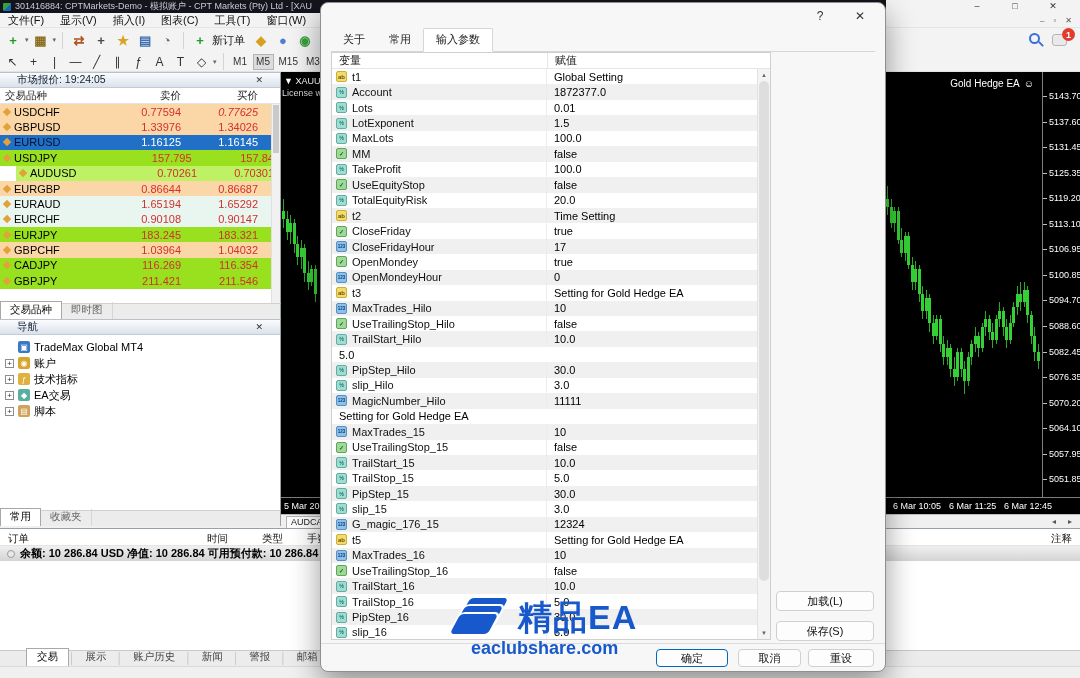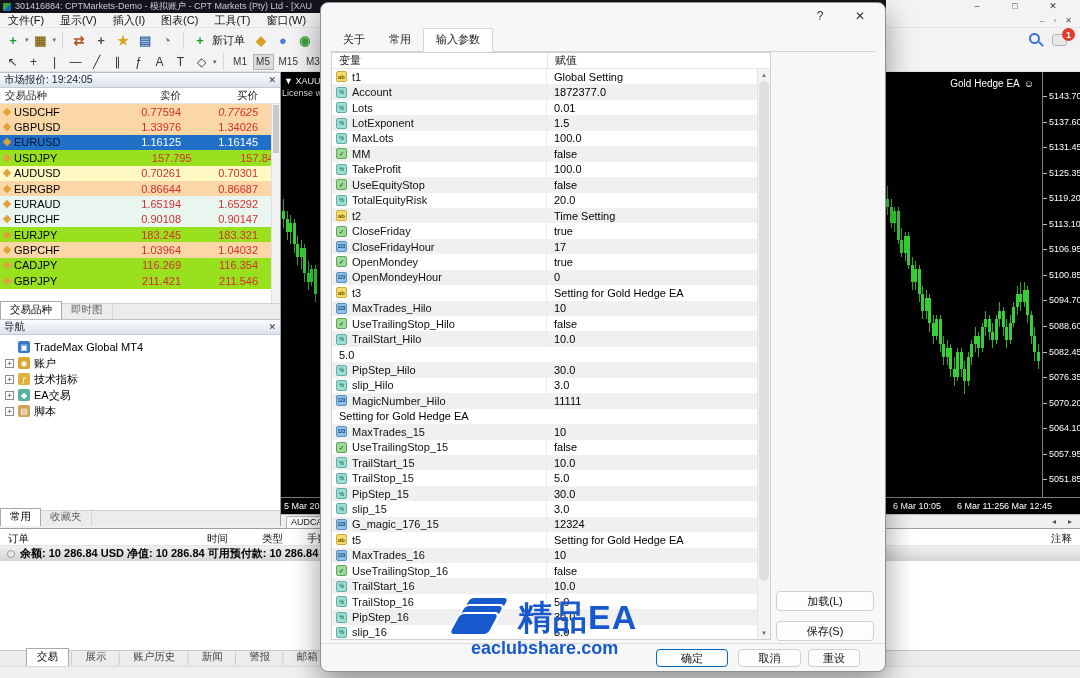--- a/index.html
+++ b/index.html
@@ -27,21 +27,21 @@
 .tsep{width:1px;height:17px;background:#d4d4d4;margin:0 5px}
 .tlabel{font-size:11px;color:#111;margin:0 5px 0 1px;white-space:nowrap}
 .tf-btn{min-width:21px;height:16px;padding:0 2px;display:flex;align-items:center;justify-content:center;font-size:10px;color:#333;border:1px solid transparent;margin:0 1px}
 .tf-btn.active{background:#dcdcdc;border-color:#b3b3b3}
 .tb-search{position:absolute;left:1029px;top:33px;width:11px;height:11px;border:2px solid #3a6fd8;border-radius:50%}
 .tb-search::after{content:"";position:absolute;left:7px;top:8px;width:6px;height:2px;background:#3a6fd8;transform:rotate(45deg)}
 .tb-chat{position:absolute;left:1052px;top:34px;width:15px;height:12px;background:#e9e9e9;border:1px solid #b5b5b5;border-radius:3px}
 .badge{position:absolute;left:1062px;top:28px;width:13px;height:13px;background:#e23b2e;color:#fff;border-radius:50%;font-size:9px;font-weight:bold;display:flex;align-items:center;justify-content:center}
 
 
-.panel-header{height:15px;background:linear-gradient(#fbfcfe,#dbe2ec);border-bottom:1px solid #c3cbd6;display:flex;align-items:center;padding:0 4px;font-size:10.5px;color:#102030}
+.panel-header{height:15px;background:linear-gradient(#fbfcfe,#dbe2ec);border-bottom:1px solid #c3cbd6;display:flex;align-items:center;padding:0 17px;font-size:10.5px;color:#102030}
 .panel-close{margin-left:auto;font-size:9px;color:#333}
 .mw{position:absolute;left:0;top:72px;width:281px;height:231px;background:#fff;border-right:1px solid #98a0a8;border-top:1px solid #b9c0c8}
 .mw-cols{height:16px;display:flex;align-items:center;border-bottom:1px solid #e3e3e3;font-size:10.5px;color:#222}
 .h-sym{width:110px;padding-left:5px}
 .h-bid{width:71px;text-align:right}
 .h-ask{width:77px;text-align:right}
 .mw-row{height:15.38px;display:flex;align-items:center;font-size:11px}
 .mw-sym{width:110px;padding-left:4px;display:flex;gap:4px;align-items:center;color:#000;white-space:nowrap}
 .mw-diamond{width:6px;height:6px;background:#e2a23a;transform:rotate(45deg);flex:0 0 auto}
 .mw-bid{width:71px;text-align:right}
@@ -123,21 +123,21 @@
 .pt-arrow{height:12px;line-height:12px;text-align:center;font-size:6px;color:#666}
 .pt-arrow.down{position:absolute;bottom:0;left:0;right:0}
 .pt-thumb{position:absolute;left:1px;right:1px;top:12px;height:500px;background:#dedede;border-radius:5px}
 .btn{position:absolute;background:#fdfdfd;border:1px solid #d0d0d0;border-radius:4px;font-size:11px;color:#111;display:flex;align-items:center;justify-content:center}
 .btn.primary{border-color:#0067c0}
 #btn-load{left:455px;top:588px;width:98px;height:20px}
 #btn-save{left:455px;top:618px;width:98px;height:20px}
 .dlg-footer-line{position:absolute;left:0;right:0;top:640px;border-top:1px solid #dcdcdc}
 #btn-ok{left:335px;top:646px;width:72px;height:18px}
 #btn-cancel{left:417px;top:646px;width:63px;height:18px}
-#btn-reset{left:487px;top:646px;width:52px;height:18px}
+#btn-reset{left:487px;top:646px;width:66px;height:18px}
 
 
 .wm{position:absolute;left:452px;top:595px;z-index:30;display:flex;flex-direction:column;align-items:center}
 .wm-top{display:flex;align-items:center;gap:12px}
 .wm-logo{position:relative;width:54px;height:44px}
 .wm-logo i{position:absolute;width:38px;height:20px;background:#1759cc;border-radius:4px;transform:skewX(-28deg)}
 .wm-logo i:nth-child(1){left:13px;top:2px}
 .wm-logo i:nth-child(2){left:8px;top:10px;box-shadow:0 0 0 2px #fff}
 .wm-logo i:nth-child(3){left:3px;top:18px;box-shadow:0 0 0 2px #fff}
 .wm-title{font-size:34px;font-weight:bold;color:#1759cc;letter-spacing:1px;white-space:nowrap}
@@ -256,21 +256,21 @@
           <span class="mw-ask" style="color: rgb(255, 255, 255);">1.16145</span>
         </div>
         <div class="mw-row" style="background: rgb(153, 225, 31); gap: 12px;">
           <span class="mw-sym">
             <i class="mw-diamond"></i>
             <span>USDJPY</span>
           </span>
           <span class="mw-bid" style="color: rgb(211, 47, 47);">157.795</span>
           <span class="mw-ask" style="color: rgb(211, 47, 47);">157.849</span>
         </div>
-        <div class="mw-row" style="background: #fef9c3;">
+        <div class="mw-row" style="background: #bef264; margin-left: 16px;">
           <span class="mw-sym">
             <i class="mw-diamond"></i>
             <span>AUDUSD</span>
           </span>
           <span class="mw-bid" style="color: rgb(211, 47, 47);">0.70261</span>
           <span class="mw-ask" style="color: rgb(211, 47, 47);">0.70301</span>
         </div>
         <div class="mw-row" style="background: rgb(251, 215, 168);">
           <span class="mw-sym">
             <i class="mw-diamond"></i>
@@ -508,21 +508,21 @@
         <span class="ptick" style="top: 274.5px;">5082.45</span>
         <span class="ptick" style="top: 300.05px;">5076.35</span>
         <span class="ptick" style="top: 325.6px;">5070.20</span>
         <span class="ptick" style="top: 351.15px;">5064.10</span>
         <span class="ptick" style="top: 376.7px;">5057.95</span>
         <span class="ptick" style="top: 402.25px;">5051.85</span>
       </div>
     <div class="time-axis" id="time-axis">
         <span class="ttick" style="left: 3px;">5 Mar 2026</span>
         <span class="ttick" style="left: 612px;">6 Mar 10:05</span>
-        <span class="ttick" style="left: 668px; margin-left: 8px;">6 Mar 11:25</span>
+        <span class="ttick" style="left: 668px;">6 Mar 11:25</span>
         <span class="ttick" style="left: 723px;">6 Mar 12:45</span>
       </div>
   </div>
   <div class="chart-scroll">
     <span class="chart-tab">AUDCA</span>
     <span class="scroll-arrows">
       <span>◂</span>
       <span>▸</span>
     </span>
   </div>

